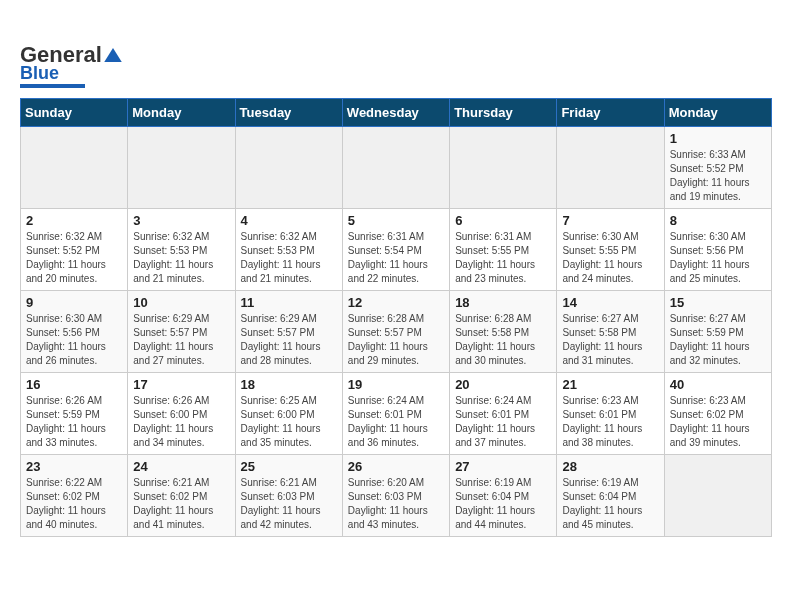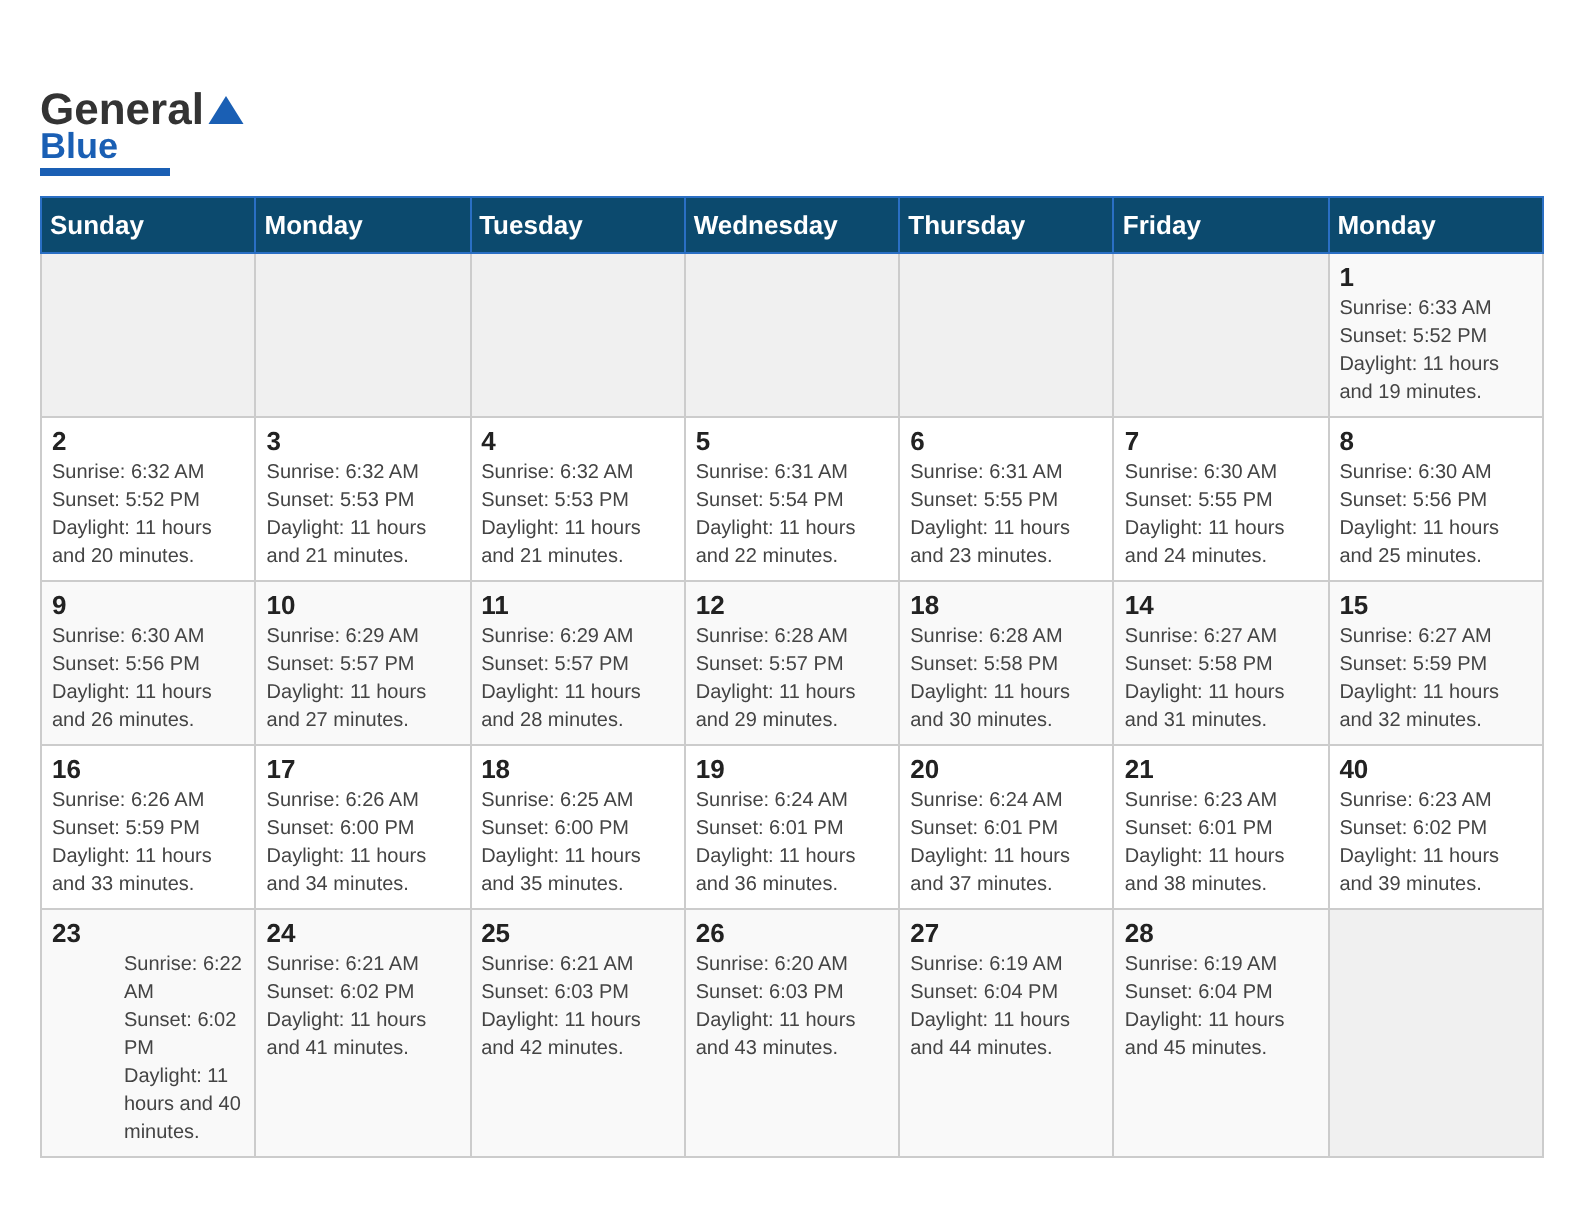--- a/index.html
+++ b/index.html
@@ -281,21 +281,21 @@
         <td>
           <span class="day-num">40</span>
           <div class="info" style="white-space: pre-line;">Sunrise: 6:23 AM
 Sunset: 6:02 PM
 Daylight: 11 hours and 39 minutes.</div>
         </td>
       </tr>
       <tr>
         <td>
           <span class="day-num">23</span>
-          <div class="info" style="white-space: pre-line; margin-left: 36px;">Sunrise: 6:22 AM
+          <div class="info" style="white-space: pre-line;">Sunrise: 6:22 AM
 Sunset: 6:02 PM
 Daylight: 11 hours and 40 minutes.</div>
         </td>
         <td>
           <span class="day-num">24</span>
           <div class="info" style="white-space: pre-line;">Sunrise: 6:21 AM
 Sunset: 6:02 PM
 Daylight: 11 hours and 41 minutes.</div>
         </td>
         <td>

